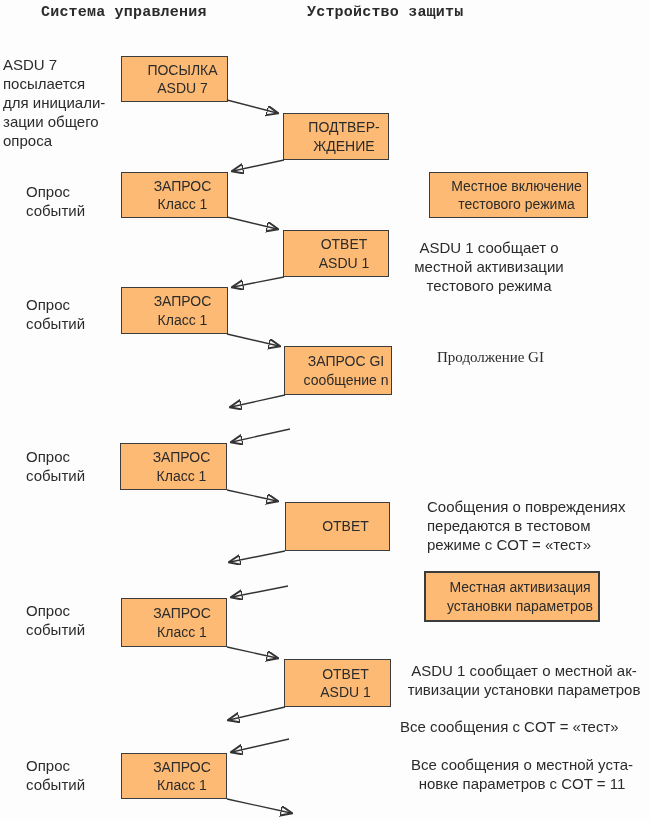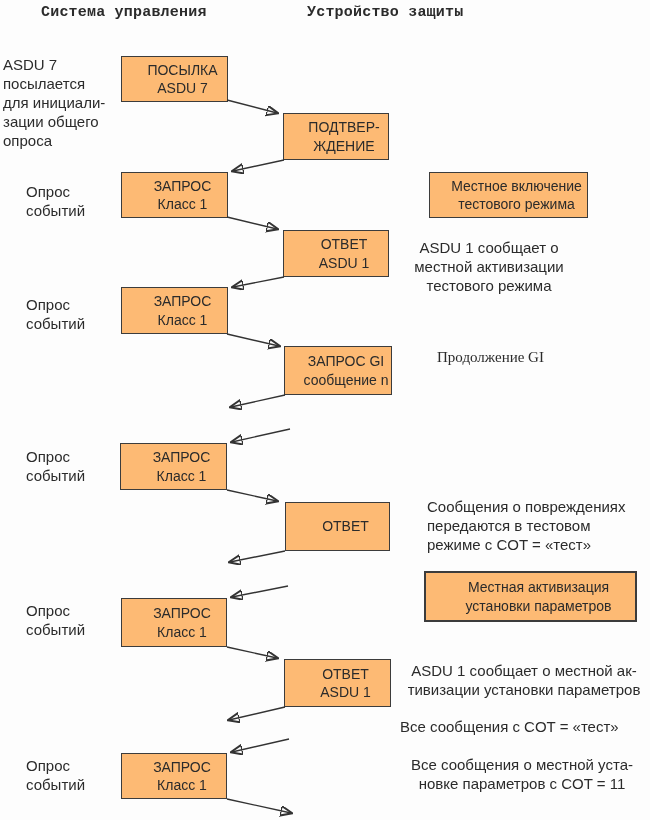--- a/index.html
+++ b/index.html
@@ -66,21 +66,21 @@
   <div class="mbox" style="left:283px; top:230px; width:106px; height:47px;">ОТВЕТ
 ASDU 1</div>
   <div class="mbox" style="left:284px; top:346px; width:108px; height:49px;">ЗАПРОС GI
 сообщение n</div>
   <div class="mbox" style="left:285px; top:502px; width:105px; height:49px;">ОТВЕТ</div>
   <div class="mbox" style="left:284px; top:659px; width:107px; height:48px;">ОТВЕТ
 ASDU 1</div>
 
   <div class="mbox" style="left:384px; top:172px; width:159px; height:46px;margin-left:45px;">Местное включение
 тестового режима</div>
-  <div class="mbox bold-border" style="left:424px; top:571px; width:213px; height:51px;">Местная активизация
+  <div class="mbox bold-border" style="left:424px; top:571px; width:176px; height:51px;">Местная активизация
 установки параметров</div>
 
   <div class="note center" style="left:393px; top:238px; width:192px;">ASDU 1 сообщает о
 местной активизации
 тестового режима</div>
   <div class="note" style="left:437px; top:348px;font-family:Liberation Serif, serif;">Продолжение GI</div>
   <div class="note" style="left:427px; top:497px; width:210px;">Сообщения о повреждениях
 передаются в тестовом
 режиме с COT = «тест»</div>
   <div class="note" style="left:404px; top:661px; width:240px;text-align:center;">ASDU 1 сообщает о местной ак-

